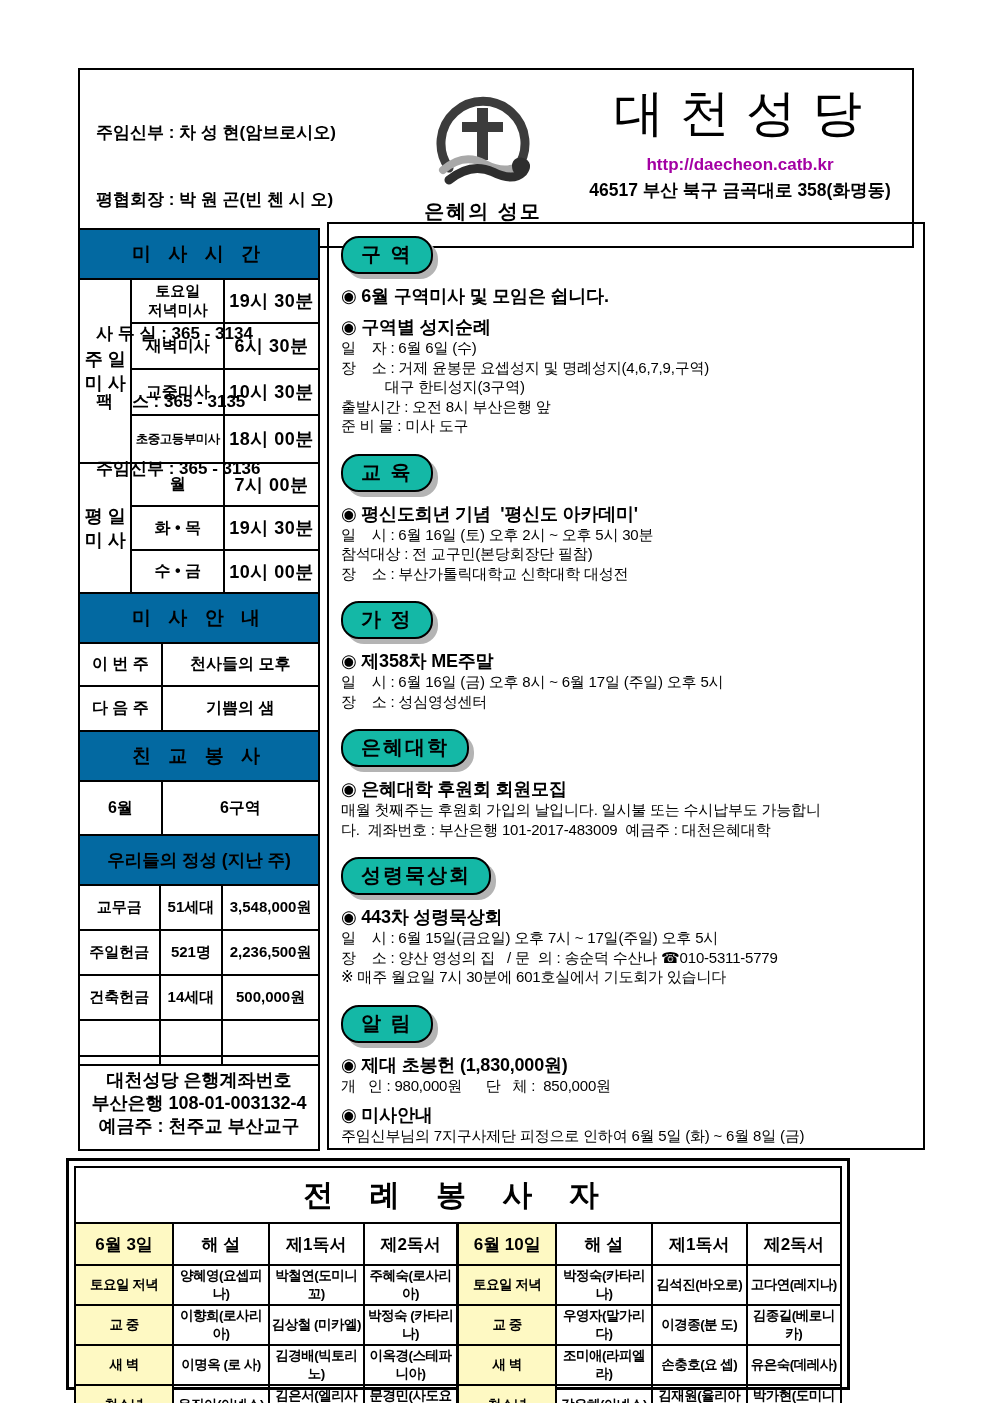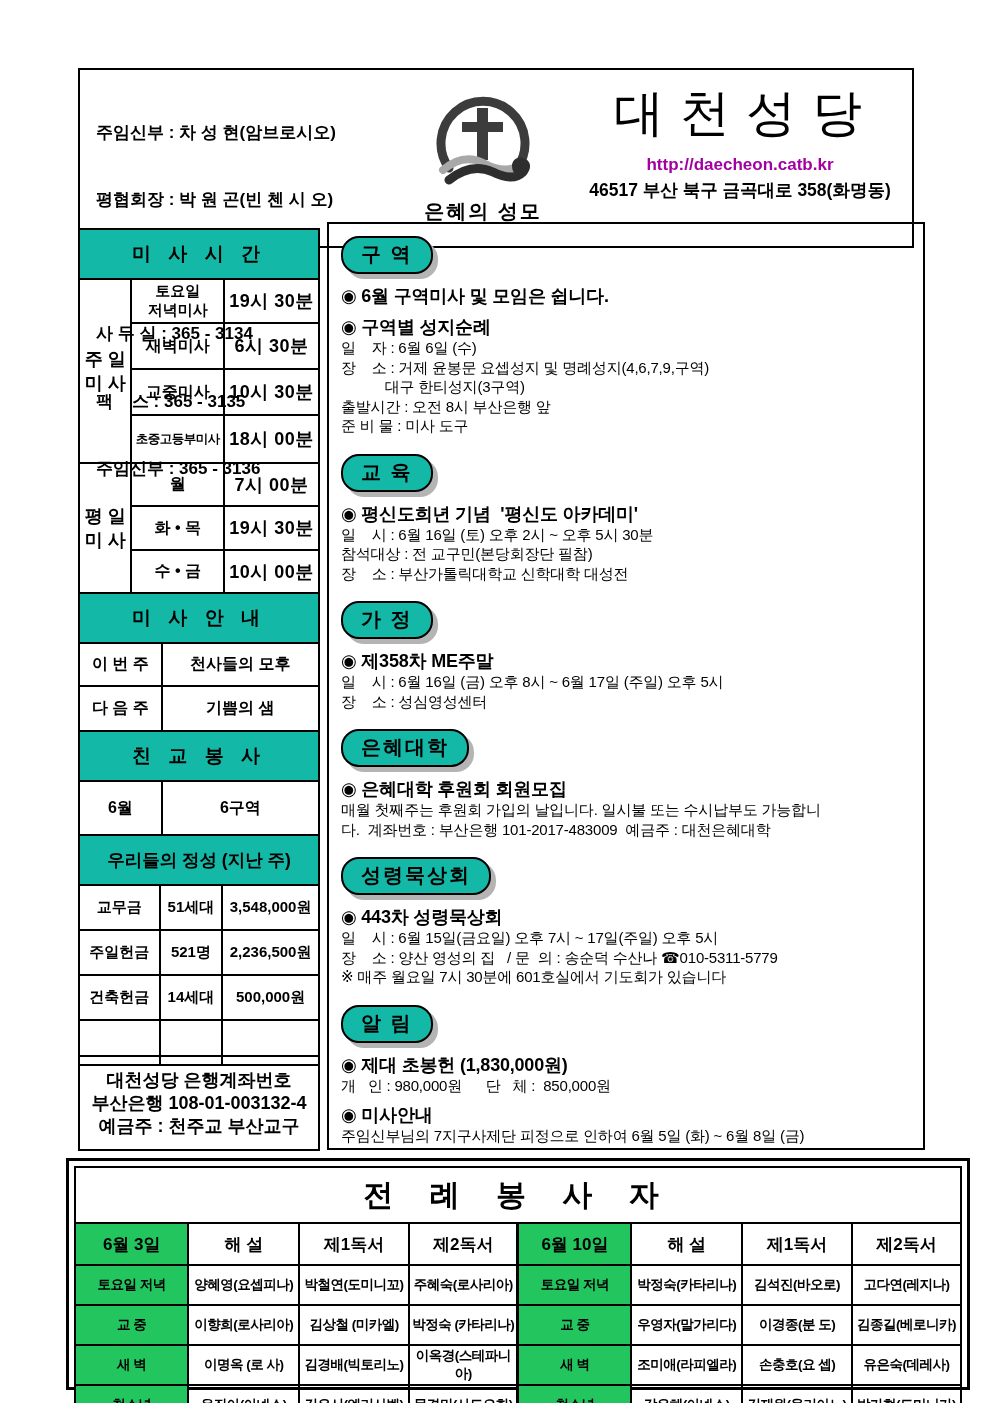--- a/index.html
+++ b/index.html
@@ -15,21 +15,21 @@
   .title-wrap { left:490px; top:10px; width:340px; text-align:center; }
   .church-title { font-weight:normal; font-size:50px; letter-spacing:16px; white-space:nowrap; padding-left:12px; }
   .church-url { font-weight:bold; font-size:17px; color:#A300A3; margin-top:8px; }
   .church-addr { font-weight:bold; font-size:17.5px; margin-top:3px; white-space:nowrap; }
 
   
   table { border-collapse:collapse; table-layout:fixed; }
   td,th { border:2px solid #000; text-align:center; vertical-align:middle; font-weight:bold; overflow:hidden; }
   .sb { left:78px; width:242px; }
   .sb table { width:242px; }
-  .gray { background:#14b8a6; }
+  .gray { background:#0369a1; }
   .th-row th { height:50px; font-size:19px; letter-spacing:6px; }
   .pre { white-space:pre-line; }
   .fz18 { font-size:18px; }
   .fz16 { font-size:16px; }
   .fz15 { font-size:15px; }
   .fz13 { font-size:12.5px; letter-spacing:-0.5px; }
   .time { font-size:18px; letter-spacing:0.5px; }
   .r44 td { height:44px; } .r41 td { height:46px; } .r40 td { height:48px; }
   .r43 td { height:43px; } .r45 td { height:45px; } .r54 td { height:54px; }
   .mt-2 { margin-top:-2px; }
@@ -40,26 +40,26 @@
   
   .main-box { left:327px; top:222px; width:598px; height:928px; border:2px solid #000; padding:6px 12px 0 12px; overflow:hidden; }
   .pill { display:inline-block; border:2px solid #000; border-radius:18px; background:#14b8a6;
           box-shadow:5px 5px 0 #b4b4b4; padding:3px 18px 4px 18px; font-weight:bold; font-size:20px;
           letter-spacing:2px; margin:6px 0 2px 0; }
   .sec-gap { margin-top:12px; }
   .item-title { font-weight:bold; font-size:18px; line-height:22px; margin-top:9px; letter-spacing:-0.2px; white-space:pre; }
   .item-line { font-size:15px; line-height:19.5px; white-space:pre; letter-spacing:-0.2px; }
 
   
-  .servers-outer { left:66px; top:1158px; width:904px; height:232px; border:3px solid #000; padding:5px; }
+  .servers-outer { left:66px; top:1158px; width:784px; height:232px; border:3px solid #000; padding:5px; }
   .servers-outer table { width:100%; height:100%; }
   .servers-title th { border:2px solid #000; font-size:30px; letter-spacing:14px; height:56px; }
   .sv-head td { height:42px; font-size:17px; }
   .sv-row td { height:40px; font-size:13.5px; letter-spacing:-0.5px; }
-  .sv-label { background:#22c55e; font-size:15px; }
+  .sv-label { background:#fef9c3; font-size:15px; }
   .sep { border-left-width:3px; }
 </style>
 </head>
 <body>
 
 <div class="abs header-box">
   <div class="abs contact">
     <div>주임신부 : 차 성 현(암브로시오)</div>
     <div>평협회장 : 박 원 곤(빈 첸 시 오)</div>
     <div>선종봉사 : 010-9262-4342</div>

